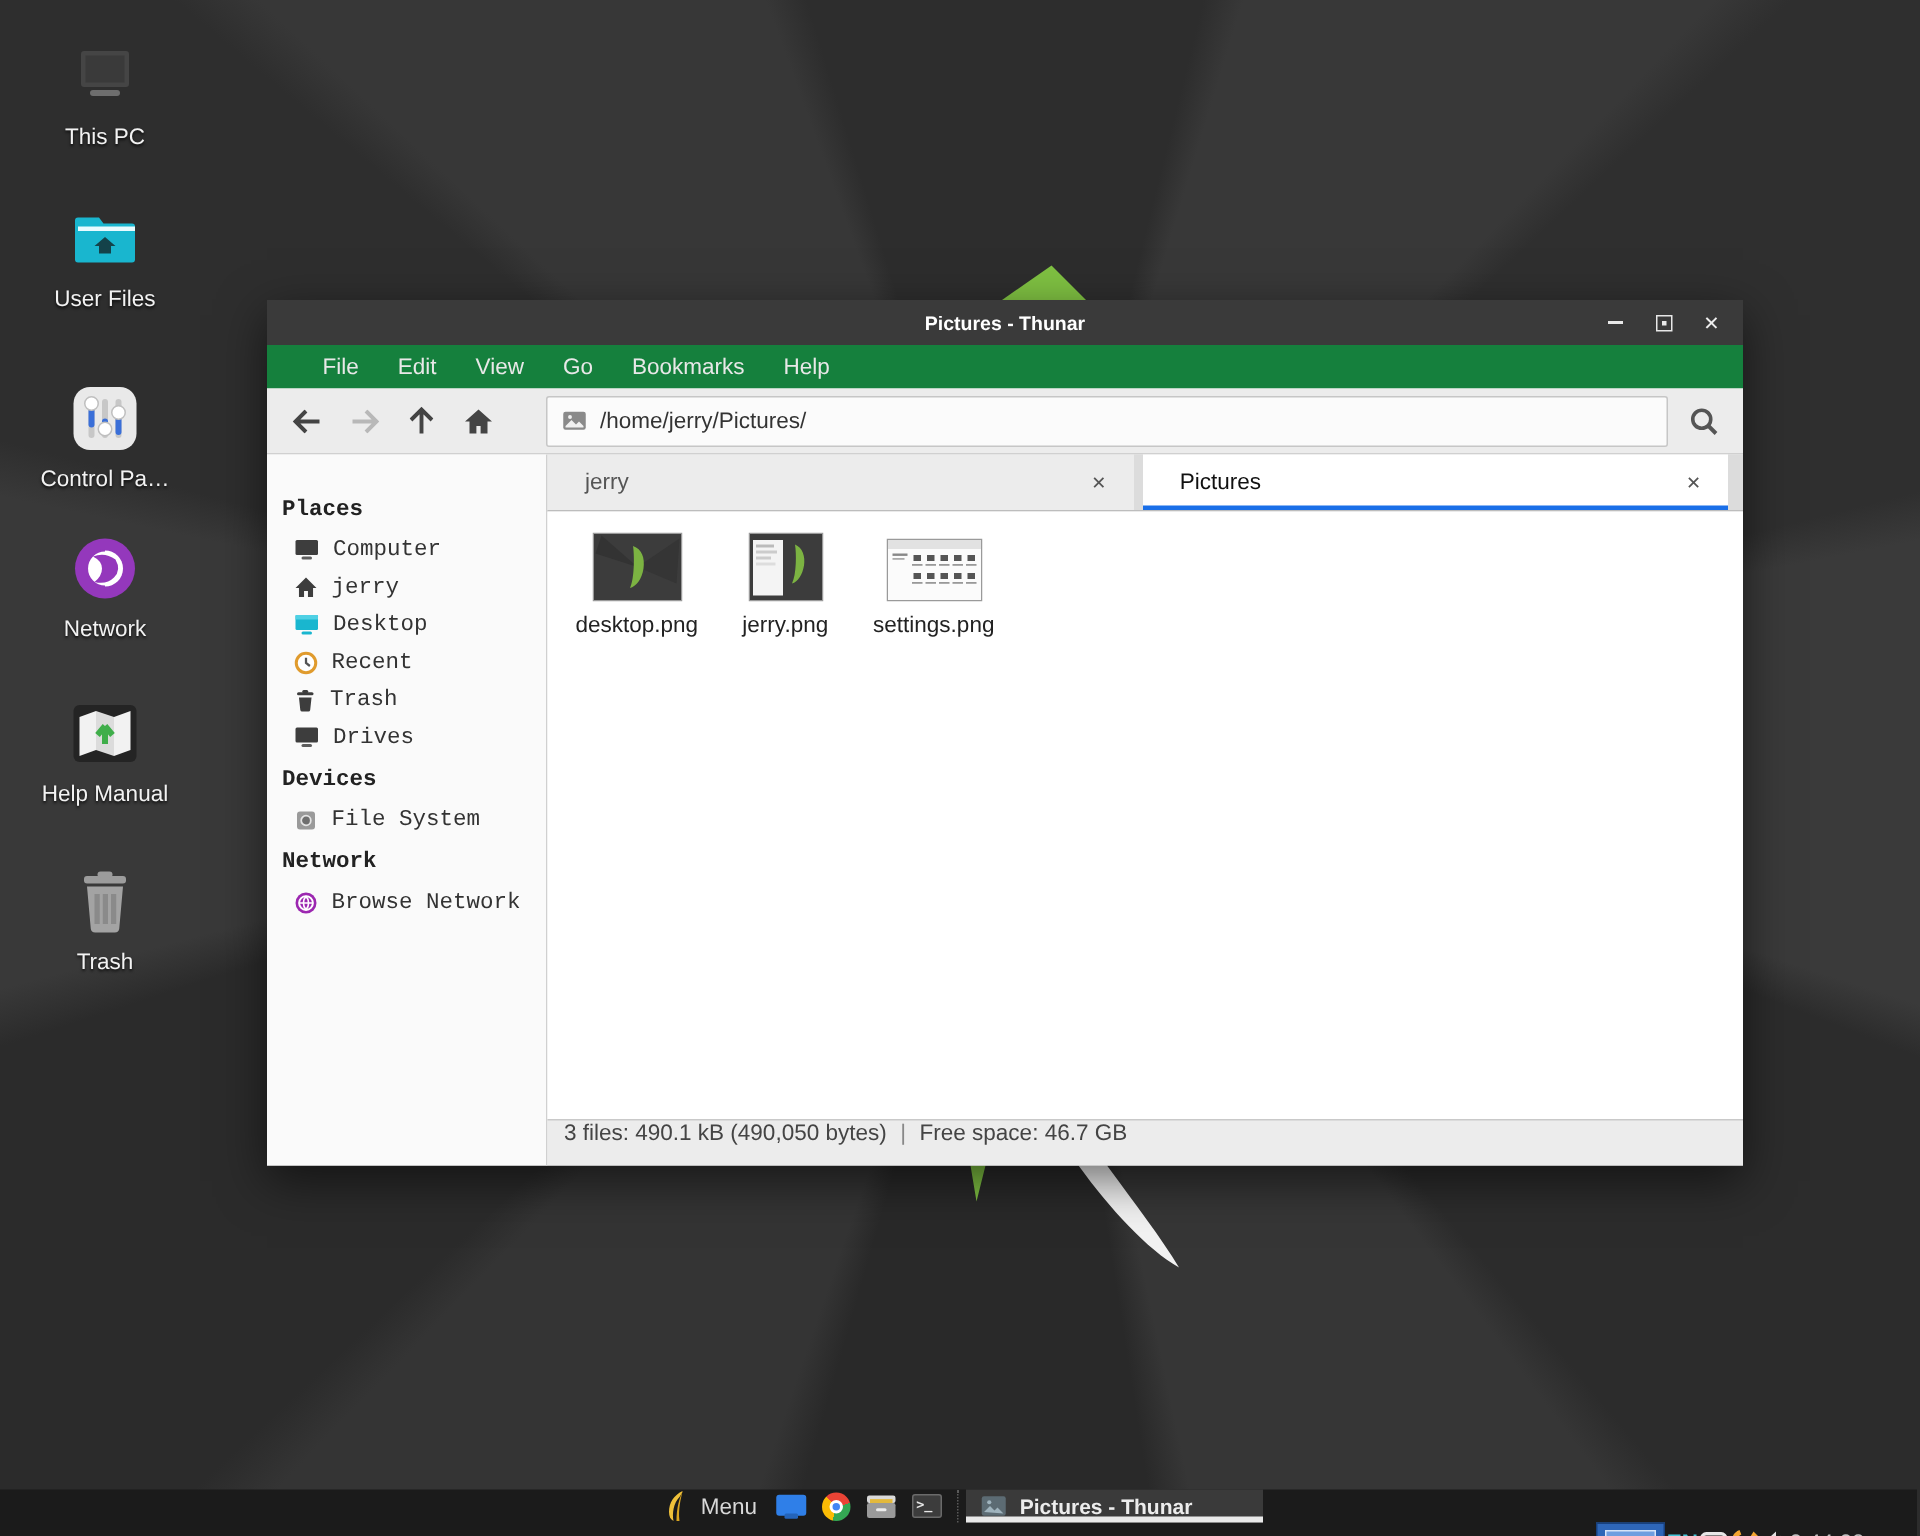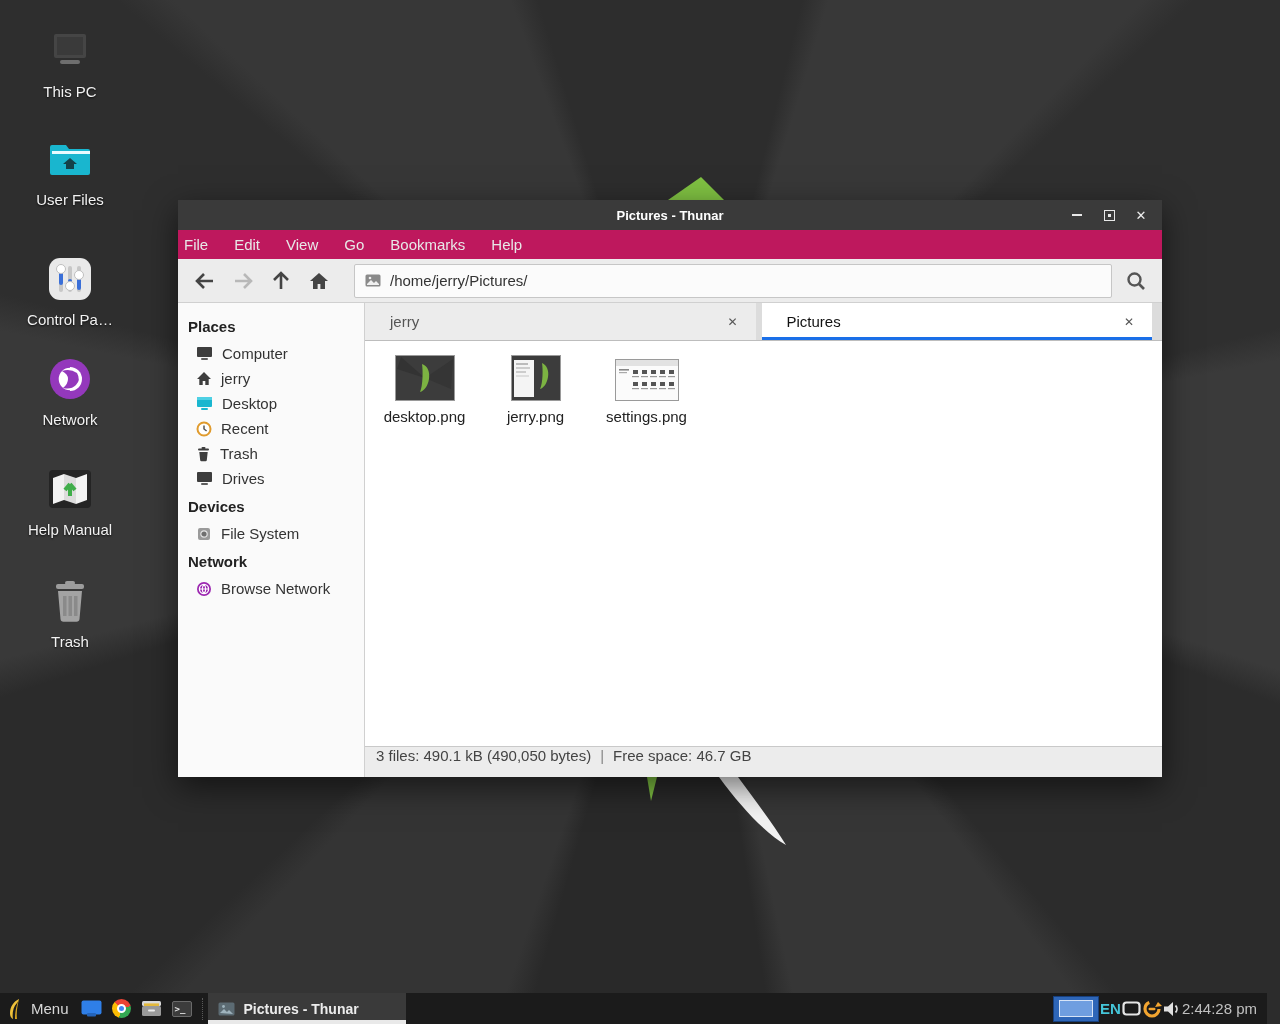--- a/index.html
+++ b/index.html
@@ -28,48 +28,48 @@
     box-shadow:0 10px 30px rgba(0,0,0,.55);display:flex;flex-direction:column;background:#fff;
   }
   .titlebar{height:30px;background:#3a3a3a;position:relative;display:flex;align-items:center;justify-content:center;flex:0 0 auto;}
   .titlebar .wtitle{color:#fff;font-size:13px;font-weight:bold;}
   .win-controls{position:absolute;right:8px;top:0;height:100%;display:flex;align-items:center;gap:6px;}
   .wbtn{width:26px;height:24px;display:flex;align-items:center;justify-content:center;cursor:pointer;}
   .wbtn .min-bar{width:10px;height:2px;background:#e8e8e8;}
   .wbtn .max-box{width:9px;height:9px;border:1.5px solid #e8e8e8;display:flex;align-items:center;justify-content:center;}
   .wbtn .max-dot{width:3px;height:3px;background:#e8e8e8;}
   .wbtn .close-x{color:#eee;font-size:13px;line-height:1;}
-  .menubar{height:29px;background:#be185d;display:flex;align-items:center;padding-left:6px;gap:26px;flex:0 0 auto;}
+  .menubar{height:29px;background:#15803d;display:flex;align-items:center;padding-left:37px;gap:26px;flex:0 0 auto;}
   .menubar span{color:#e8e8e8;font-size:15px;cursor:default;}
   
   .toolbar{height:43px;background:#ececec;border-bottom:1px solid #d0d0d0;display:flex;align-items:center;padding:0 6px 0 10px;gap:4px;flex:0 0 auto;}
   .navbtn{width:34px;height:34px;display:flex;align-items:center;justify-content:center;border-radius:3px;cursor:pointer;}
-  .pathfield{flex:1;height:32px;background:#fbfbfb;border:1px solid #c6c6c6;border-radius:2px;display:flex;align-items:center;gap:9px;padding:0 10px;margin-left:14px;}
+  .pathfield{flex:1;height:32px;background:#fbfbfb;border:1px solid #c6c6c6;border-radius:2px;display:flex;align-items:center;gap:9px;padding:0 10px;margin-left:24px;}
   .pathfield .ptext{font-size:15px;color:#333;}
   .searchbtn{width:40px;height:36px;display:flex;align-items:center;justify-content:center;cursor:pointer;}
   
   .mainarea{flex:1;display:flex;min-height:0;}
-  .sidebar{width:187px;background:#fafafa;border-right:1px solid #d0d0d0;padding-top:8px;box-sizing:border-box;flex:0 0 auto;}
+  .sidebar{width:187px;background:#fafafa;border-right:1px solid #d0d0d0;padding-top:21px;box-sizing:border-box;flex:0 0 auto;font-family:Liberation Mono, monospace;}
   .side-header{font-size:15px;font-weight:bold;color:#222;padding:7px 10px 6px 10px;}
   .side-item{display:flex;align-items:center;gap:9px;padding:4px 8px 4px 18px;font-size:15px;color:#333;cursor:pointer;}
   .side-item svg{flex:0 0 auto;}
   .rightpane{flex:1;display:flex;flex-direction:column;min-width:0;}
   .tabbar{height:37px;background:#dcdcdc;border-bottom:1px solid #bdbdbd;display:flex;align-items:stretch;gap:6px;padding-right:10px;flex:0 0 auto;}
   .tab{flex:1;display:flex;align-items:center;justify-content:space-between;padding:0 14px 0 25px;font-size:15px;cursor:pointer;position:relative;}
   .tab.inactive{background:#ececec;color:#555;}
   .tab.active{background:#ffffff;color:#111;}
   .tab.active::after{content:"";position:absolute;left:0;right:0;bottom:0;height:3px;background:#1a6fe8;}
   .tab .tclose{color:#555;font-size:12px;padding:4px;cursor:pointer;}
-  .filearea{flex:1;background:#fff;padding:12px 10px;display:flex;align-items:flex-start;gap:12px;overflow:hidden;}
+  .filearea{flex:1;background:#fff;padding:12px 10px;display:flex;align-items:flex-start;gap:0;overflow:hidden;}
   .file{width:99px;text-align:center;cursor:pointer;}
   .thumbwrap{height:48px;display:flex;align-items:flex-end;justify-content:center;}
   .fname{margin-top:7px;font-size:15px;color:#222;}
   .statusbar{height:30px;background:#ececec;border-top:1px solid #c9c9c9;display:flex;align-items:flex-start;padding:0 11px;gap:9px;font-size:15px;color:#444;flex:0 0 auto;}
   
-  .taskbar{position:absolute;left:0;right:13px;bottom:0;height:31px;background:#1b1b1b;z-index:5;display:flex;align-items:center;}
+  .taskbar{position:absolute;left:0;right:2px;bottom:0;height:31px;background:#1b1b1b;z-index:5;display:flex;align-items:center;flex-direction:column;}
   .tb-left{display:flex;align-items:center;height:100%;}
   .menu-btn{display:flex;align-items:center;gap:7px;padding:0 8px 0 8px;height:100%;cursor:pointer;}
   .menu-btn .mlabel{color:#d8d8d8;font-size:15px;}
   .tb-ico{width:30px;height:100%;display:flex;align-items:center;justify-content:center;cursor:pointer;}
   .tb-sep{height:22px;border-left:1px dotted #5a5a5a;margin:0 5px;}
   .task-button{height:100%;width:198px;background:#3a3a3a;display:flex;align-items:center;gap:9px;padding:0 10px;box-sizing:border-box;cursor:pointer;position:relative;}
   .task-button::after{content:"";position:absolute;left:0;right:0;bottom:0;height:4px;background:#e9e9e9;}
   .task-button .ttitle{color:#ececec;font-size:14px;font-weight:bold;white-space:nowrap;}
   .tb-right{margin-left:auto;display:flex;align-items:center;gap:1px;padding-right:10px;height:100%;}
   .ws-switch{width:44px;height:24px;background:#2e66b8;border:1px solid #17407e;display:flex;align-items:center;justify-content:center;cursor:pointer;}

